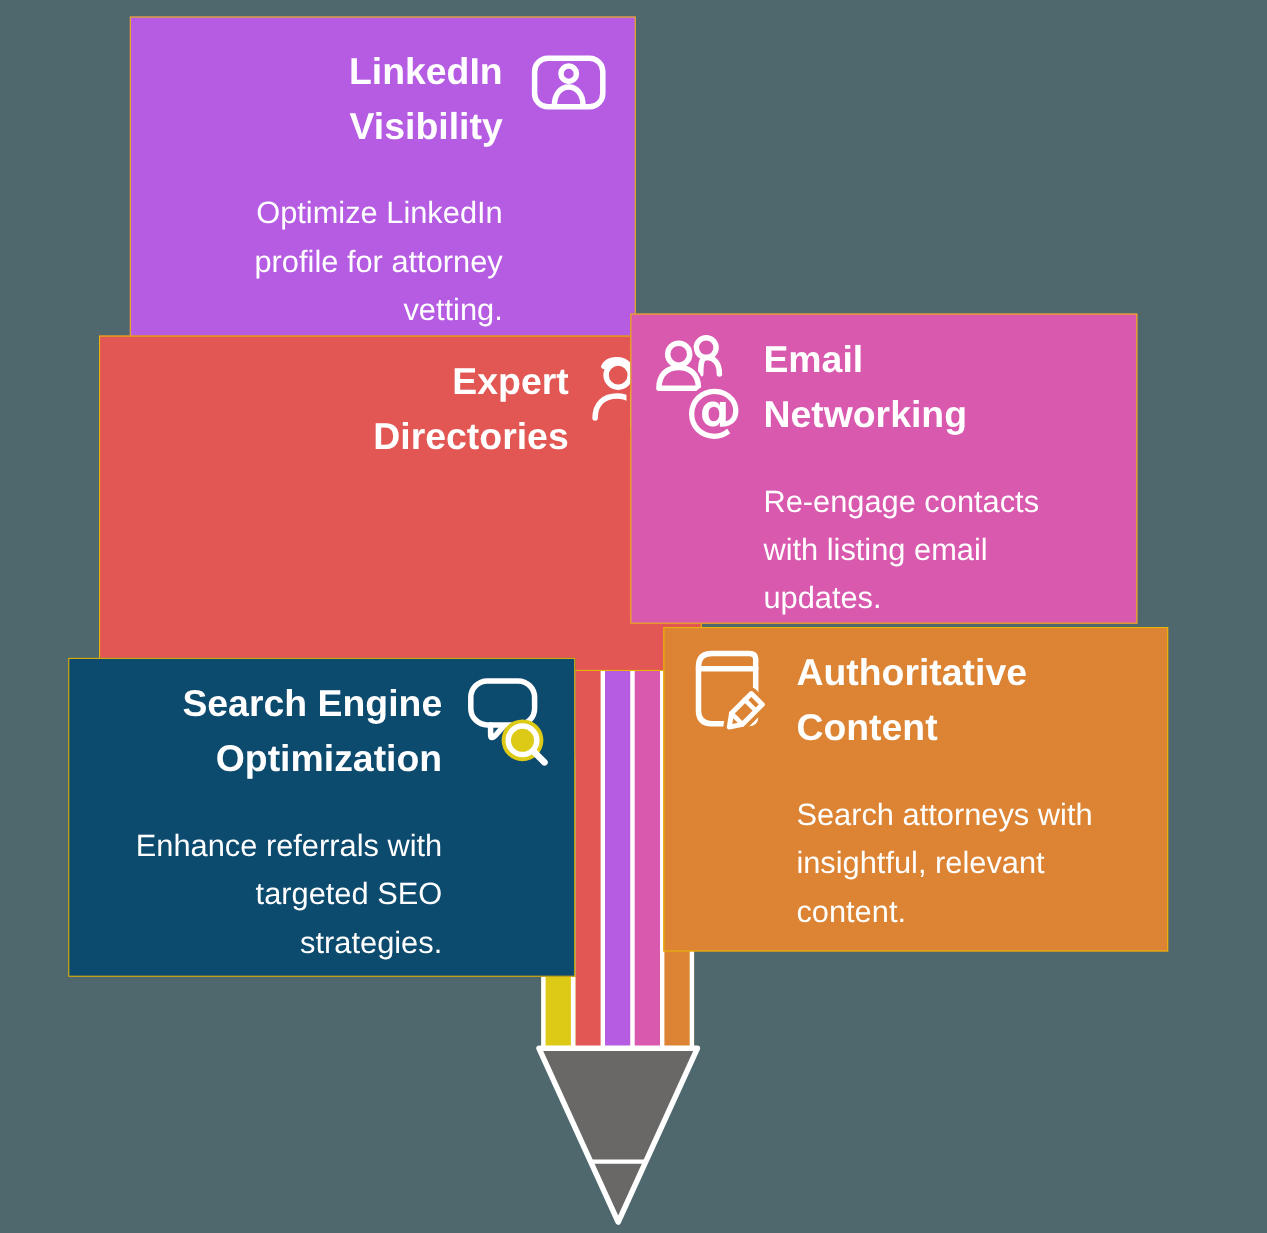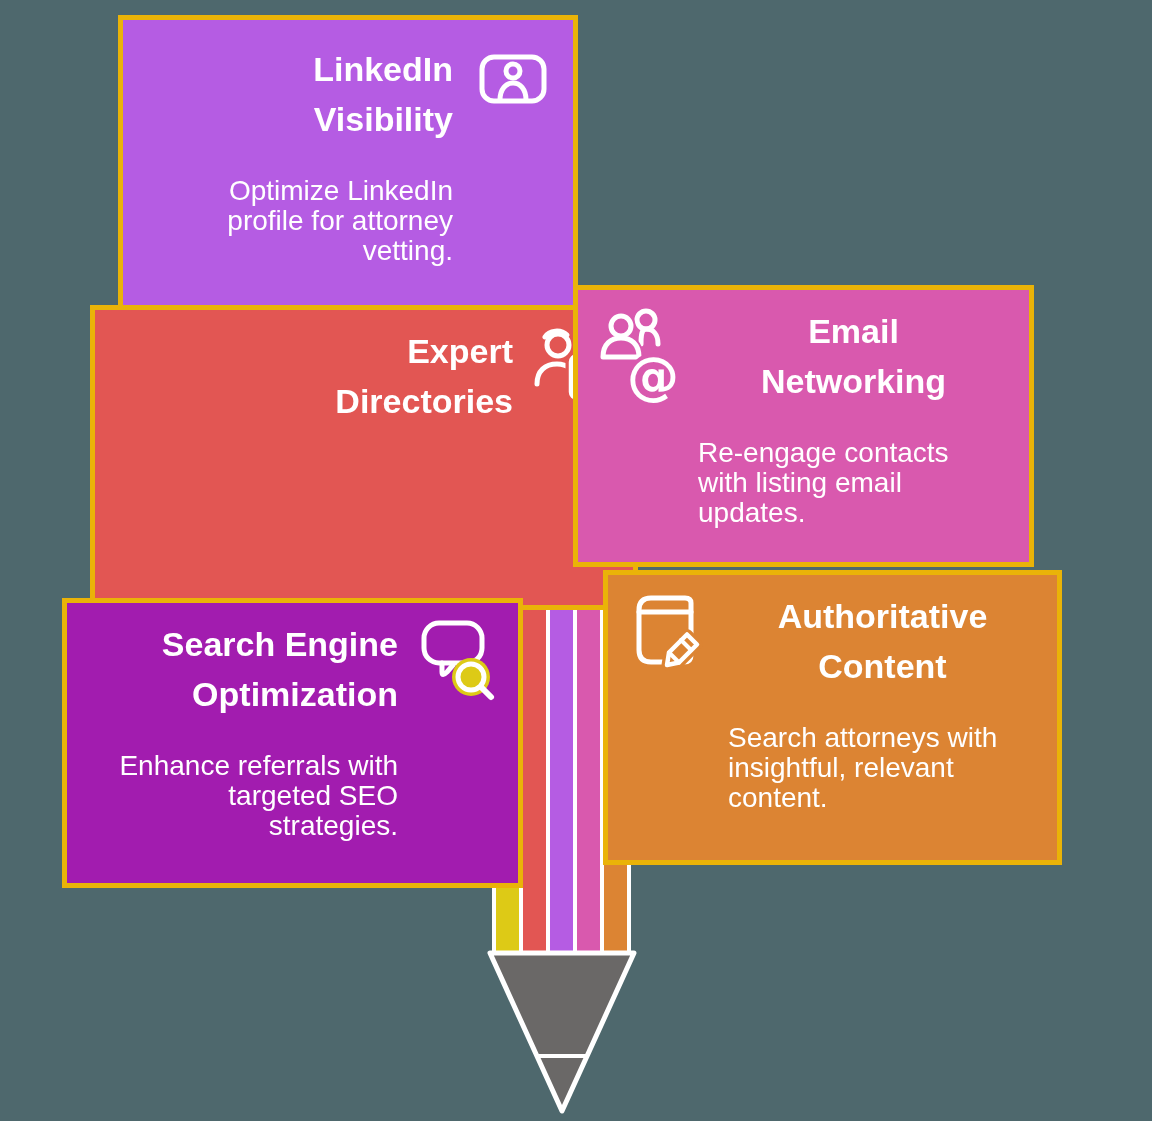--- a/index.html
+++ b/index.html
@@ -8,38 +8,38 @@
 
   
   .stripe{position:absolute;width:23px;border-left:4px solid #fff;border-right:4px solid #fff;}
   .stripe-yellow{left:492px;top:690px;height:267px;}
   .stripe-red{left:519px;top:590px;height:367px;}
   .stripe-purple{left:546px;top:290px;height:667px;}
   .stripe-pink{left:573px;top:555px;height:402px;}
   .stripe-orange{left:600px;top:660px;height:297px;}
 
   
-  .card{position:absolute;border:5px solid #eab308;box-sizing:border-box;color:#fff;}
+  .card{position:absolute;border:1px solid #eab308;box-sizing:border-box;color:#fff;}
   .card-purple{left:118px;top:15px;width:460px;height:295px;}
   .card-red{left:90px;top:305px;width:548px;height:305px;}
   .card-yellow{left:62px;top:598px;width:461px;height:290px;}
   .card-pink{left:573px;top:285px;width:461px;height:282px;}
   .card-orange{left:603px;top:570px;width:459px;height:295px;}
 
   .align-right{padding-left:20px;}
   .align-left{padding-right:20px;}
 
   .card-header{display:flex;align-items:flex-start;}
   .card-title{margin:0;font-size:34px;font-weight:700;line-height:50px;white-space:pre-line;padding-top:16px;}
   .card-purple .card-title{padding-top:24px;}
   .align-right .card-title{flex:1;text-align:right;}
-  .align-left .card-title{flex:1;text-align:center;}
+  .align-left .card-title{flex:1;text-align:left;}
   .icon-box{width:120px;flex-shrink:0;display:flex;justify-content:center;padding-top:16px;}
   .card-purple .icon-box{padding-top:34px;}
-  .card-body{margin:32px 0 0 0;font-size:28px;line-height:30px;white-space:pre-line;}
+  .card-body{margin:32px 0 0 0;font-size:28px;line-height:44px;white-space:pre-line;}
   .align-right .card-body{text-align:right;margin-right:120px;}
   .align-left .card-body{text-align:left;margin-left:120px;}
 
   .pencil-tip-svg{position:absolute;left:486px;top:949px;}
   svg{display:block;}
 </style>
 </head>
 <body>
 
 <div class="stage">
@@ -77,21 +77,21 @@
           <path d="M14,11 C18,4 30,3 36,9"></path>
           <path d="M6,58 C6,45 14,38 26,38 C31,38 35,39 39,42"></path>
           <rect x="40" y="30" width="40" height="42" rx="6" fill="#e25653" stroke="#e25653" stroke-width="11"></rect>
           <rect x="40" y="30" width="40" height="42" rx="6" stroke-width="4.5"></rect>
           <path d="M48,43 h24 M48,52 h24 M48,61 h13" stroke-width="4.5"></path>
         </svg>
       </div>
     </div>
   </div>
 
-  <div class="card card-yellow align-right" style="background-color: #a21caf;">
+  <div class="card card-yellow align-right" style="background-color: #0c4a6e;">
     <div class="card-header">
       <h2 class="card-title">Search Engine
 Optimization</h2>
       <div class="icon-box">
         <svg width="76" height="84" viewBox="0 0 76 84" fill="none" stroke="#fff" stroke-width="5" stroke-linecap="round" stroke-linejoin="round">
           <rect x="4" y="4" width="58" height="40" rx="15"></rect>
           <path d="M22,44 V53 Q22,58 27,53 L33,46"></path>
           <circle cx="51" cy="58" r="19" fill="#ddca16" stroke="none"></circle>
           <circle cx="51" cy="58" r="13"></circle>
           <line x1="61" y1="68" x2="71" y2="78" stroke-width="6"></line>

